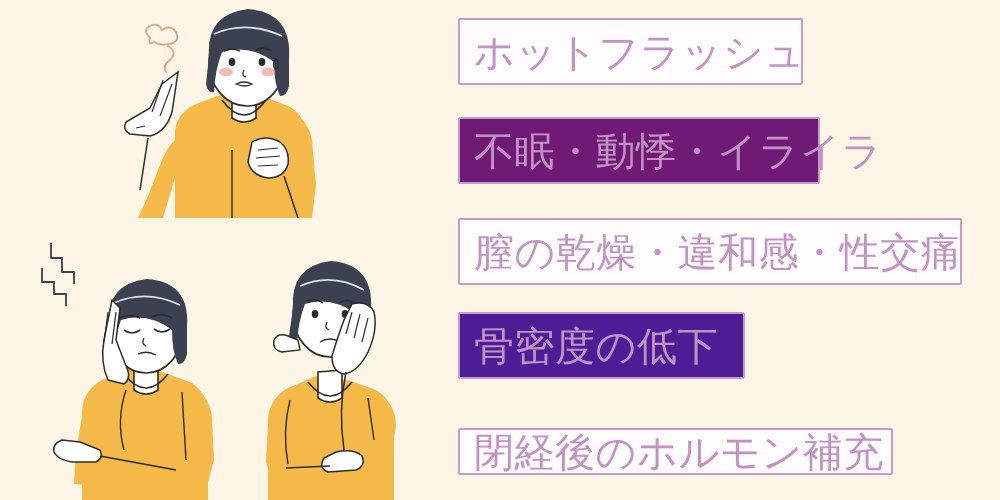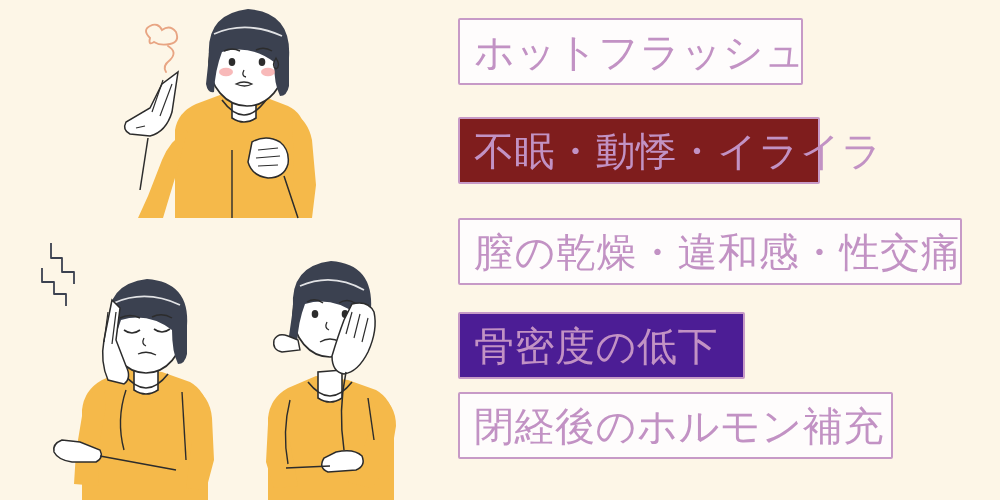--- a/index.html
+++ b/index.html
@@ -47,21 +47,21 @@
     white-space: nowrap;
   }
   .chip-text {
     line-height: 1;
     display: block;
   }
   .chip-0 { top: 18px;  height: 67px; font-size: 40px; }
   .chip-1 { top: 117px; height: 67px; font-size: 40px; }
   .chip-2 { top: 218px; height: 67px; font-size: 40px; align-items: center; }
   .chip-3 { top: 312px; height: 67px; font-size: 40px; }
-  .chip-4 { top: 392px; height: 67px; font-size: 40px; }
+  .chip-4 { top: 428px; height: 47px; font-size: 40px; }
 </style>
 </head>
 <body>
 
 <div id="stage" style="background: rgb(253, 246, 231);">
 
   <svg id="illustrations" viewBox="0 0 450 500">
 
     <g>
 
@@ -203,21 +203,21 @@
       <path d="M 288 336 Q 278 332 274 340 Q 272 350 282 352 L 300 350 L 298 340 Z" fill="#FFFFFF" stroke="#2C2C2C" stroke-width="1.4"></path>
     </g>
   </svg>
 
   <div id="label-column">
 
     <div class="label-chip chip-0" style="width: 345px; background: rgb(254, 252, 252); border-color: rgb(199, 154, 199); color: rgb(194, 146, 196);">
       <span class="chip-text">ホットフラッシュ</span>
     </div>
 
-    <div class="label-chip chip-1" style="width: 362px; background: #7f1d1d; border-color: rgb(199, 154, 199); color: rgb(194, 146, 196);">
+    <div class="label-chip chip-1" style="width: 362px; background: #701a75; border-color: rgb(199, 154, 199); color: rgb(194, 146, 196);">
       <span class="chip-text">不眠・動悸・イライラ</span>
     </div>
 
     <div class="label-chip chip-2" style="width: 504px; background: rgb(254, 252, 252); border-color: rgb(199, 154, 199); color: rgb(194, 146, 196);">
       <span class="chip-text">膣の乾燥・違和感・性交痛</span>
     </div>
 
     <div class="label-chip chip-3" style="width: 287px; background: #4c1d95; border-color: rgb(199, 154, 199); color: rgb(194, 146, 196);">
       <span class="chip-text">骨密度の低下</span>
     </div>

